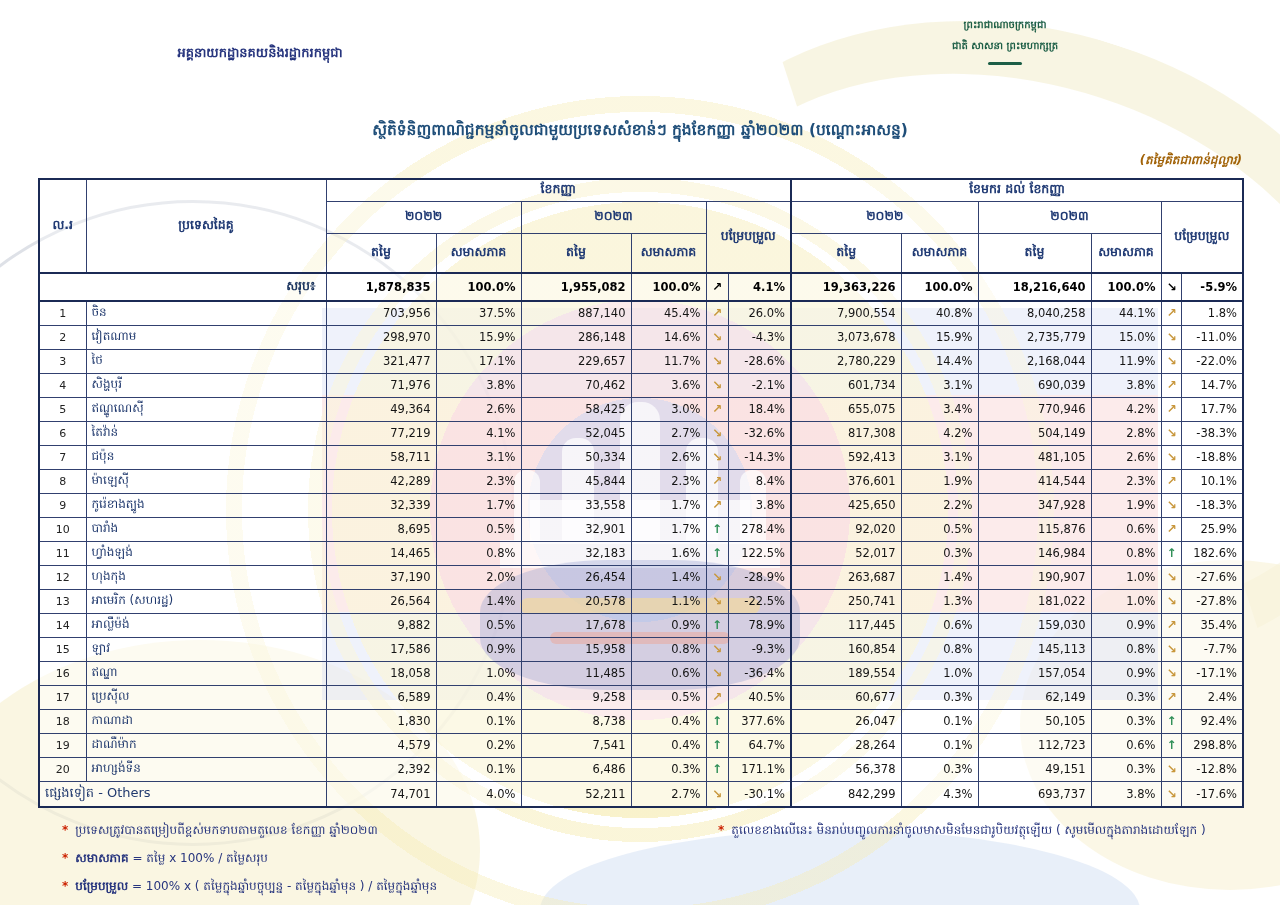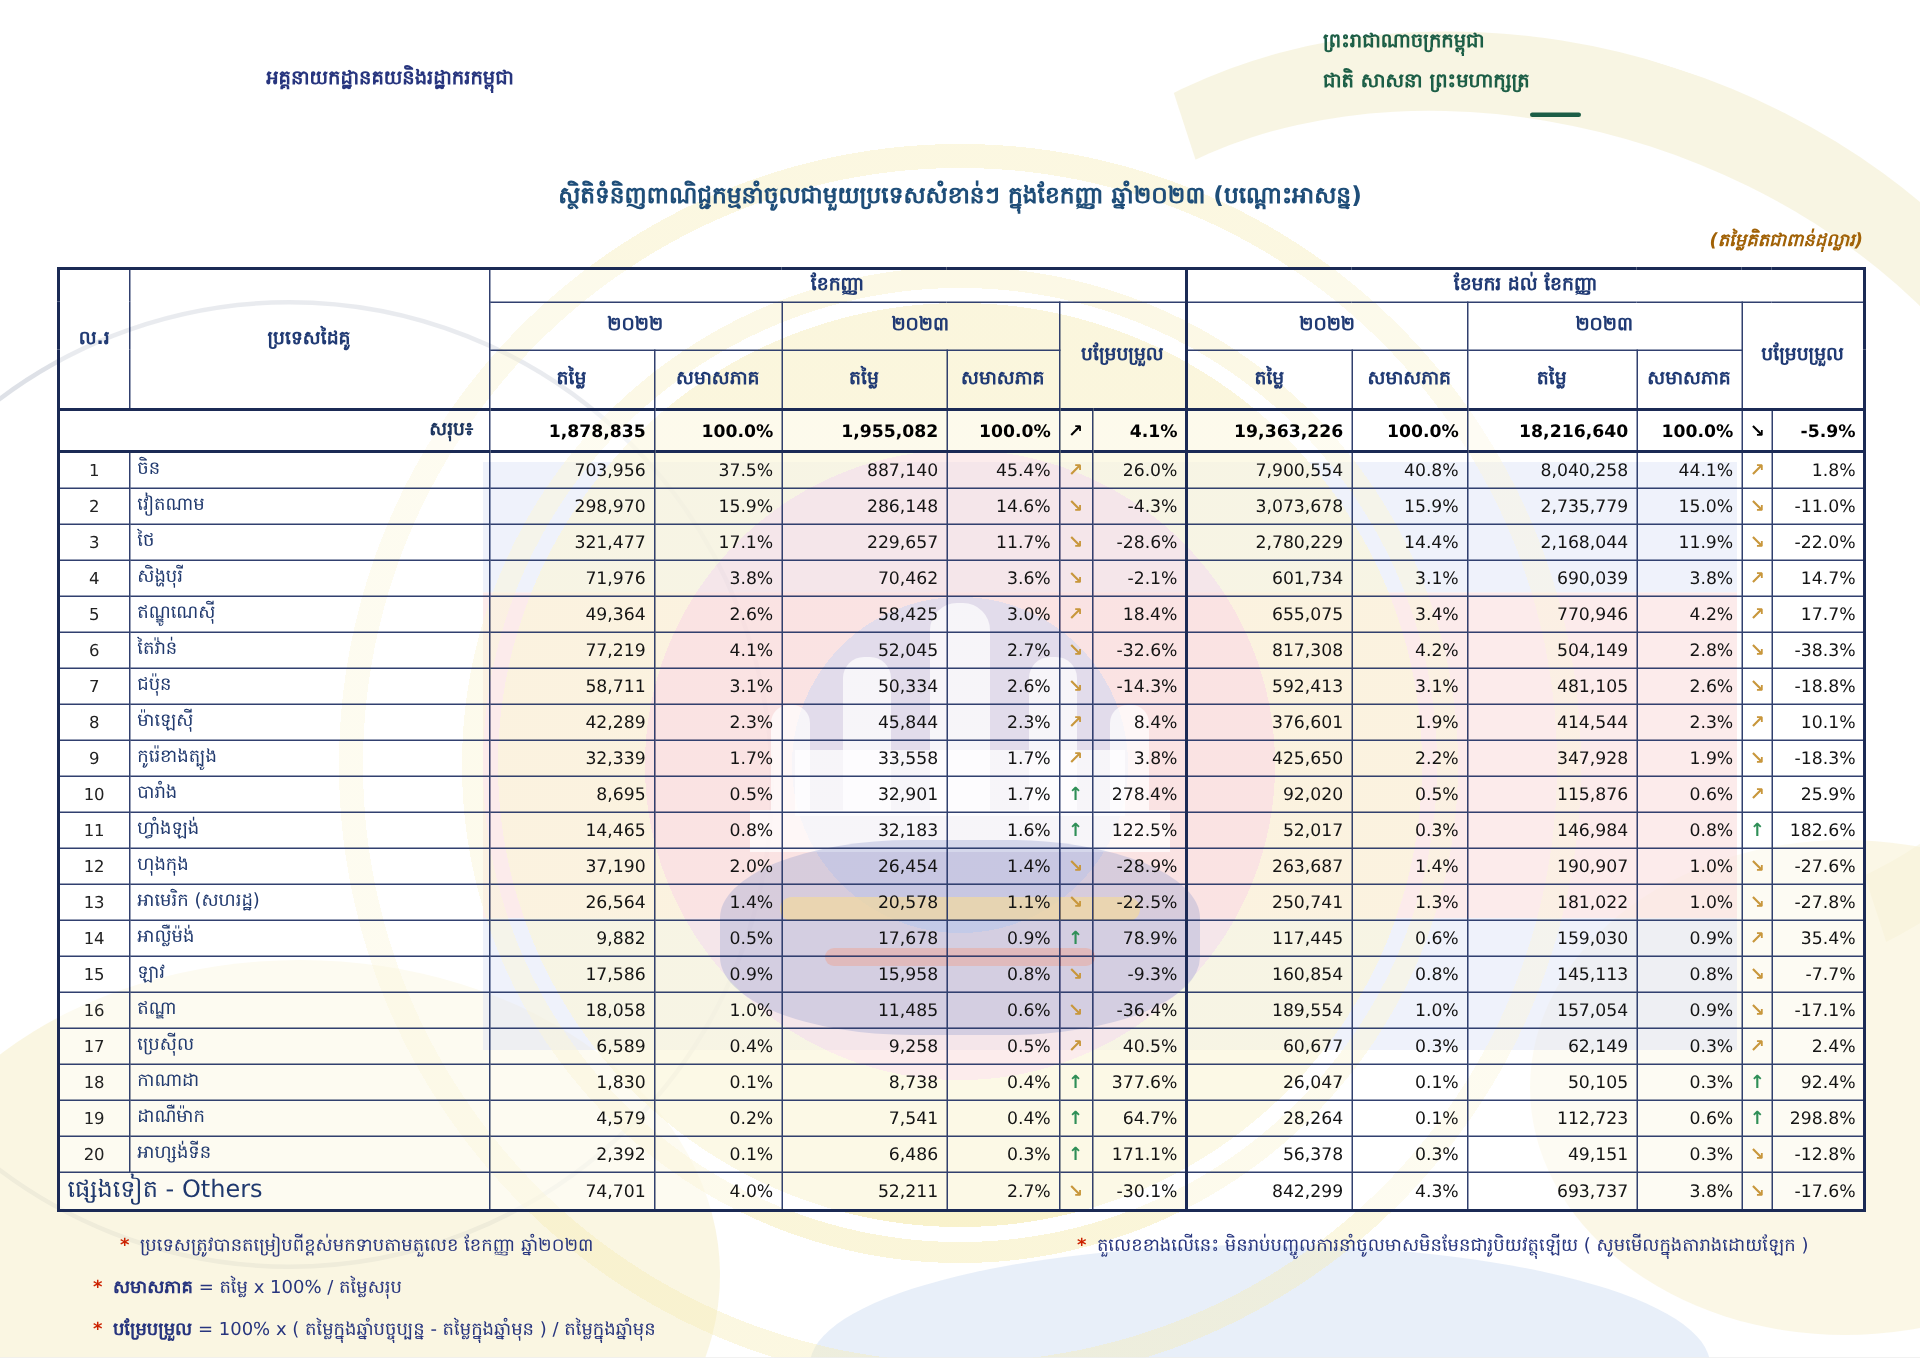--- a/index.html
+++ b/index.html
@@ -36,22 +36,22 @@
       rgba(255,255,255,0) 414px);}
   .wm-temple{position:absolute;left:0;top:0;}
   .wm-temple div{position:absolute;background:rgba(255,255,255,0.7);}
   .wm-emblem{position:absolute;left:480px;top:560px;width:320px;height:130px;border-radius:40%;
     background:rgba(45,65,160,0.35);}
   .wm-emblem .gold1{position:absolute;left:40px;top:38px;width:240px;height:16px;border-radius:8px;background:rgba(225,178,70,0.75);}
   .wm-emblem .gold2{position:absolute;left:70px;top:72px;width:180px;height:12px;border-radius:6px;background:rgba(210,90,70,0.6);}
   
   .ministry{position:absolute;left:110px;top:40px;width:300px;text-align:center;
     color:#27357e;font-weight:bold;font-size:13px;line-height:2.0;}
-  .kingdom{position:absolute;left:882px;top:14px;width:310px;
-    color:#1c5e46;font-weight:bold;font-size:13px;line-height:2.1;}
+  .kingdom{position:absolute;left:850px;top:14px;width:310px;text-align:center;
+    color:#1c5e46;font-weight:bold;font-size:10px;line-height:2.1;}
   .kingdom-dash{width:34px;height:3px;background:#1c5e46;margin:6px auto 0;border-radius:2px;}
   .doc-title{position:absolute;left:0;top:120px;width:1280px;text-align:center;
     color:#1f4e79;font-weight:bold;font-size:15.5px;}
   .unit-note{position:absolute;right:38px;top:152px;color:#a16207;font-style:italic;
     font-weight:bold;font-size:12px;}
   
   .tbl-wrap{position:absolute;left:38px;top:178px;}
   table.stats{border-collapse:collapse;table-layout:fixed;width:1204px;border:2px solid #1b2a55;}
   table.stats th,table.stats td{border:1px solid #31406f;overflow:hidden;white-space:nowrap;
     padding:0 5px;background:rgba(255,255,255,0.5);}
@@ -66,27 +66,27 @@
   td.c-arrow{text-align:center;font-size:12px;font-weight:bold;padding:0;border-right-style:hidden;}
   td.c-chg{border-left-style:hidden;}
   .arrow-up,.arrow-down{color:#c8973c;}
   .arrow-surge{color:#2f8f57;}
   tr.total-row{height:28px;}
   tr.total-row td{border-top:2px solid #1b2a55;border-bottom:2px solid #1b2a55;
     font-weight:bold;color:#000;background:rgba(255,255,255,0.62);}
   tr.total-row td.c-label{text-align:right;font-size:12.5px;color:#1c355f;padding-right:10px;}
   tr.data-row{height:24px;}
   tr.others-row{height:26px;}
-  tr.others-row td.c-label{text-align:left;font-size:16px;color:#20396e;}
+  tr.others-row td.c-label{text-align:left;font-size:13px;color:#20396e;}
   .sec{border-left:2px solid #1b2a55 !important;}
   
   .fn{position:absolute;font-size:12px;color:#27357e;}
   .fn .star{color:#cc2200;font-weight:bold;margin-right:7px;}
   .fn .term{font-weight:bold;}
-  .fn-l1{left:80px;top:822px;}
+  .fn-l1{left:62px;top:822px;}
   .fn-l2{left:62px;top:850px;}
   .fn-l3{left:62px;top:878px;}
   .fn-r1{left:718px;top:822px;}
 </style>
 </head>
 <body>
 
 <div class="page">
 
   <div class="wm">

